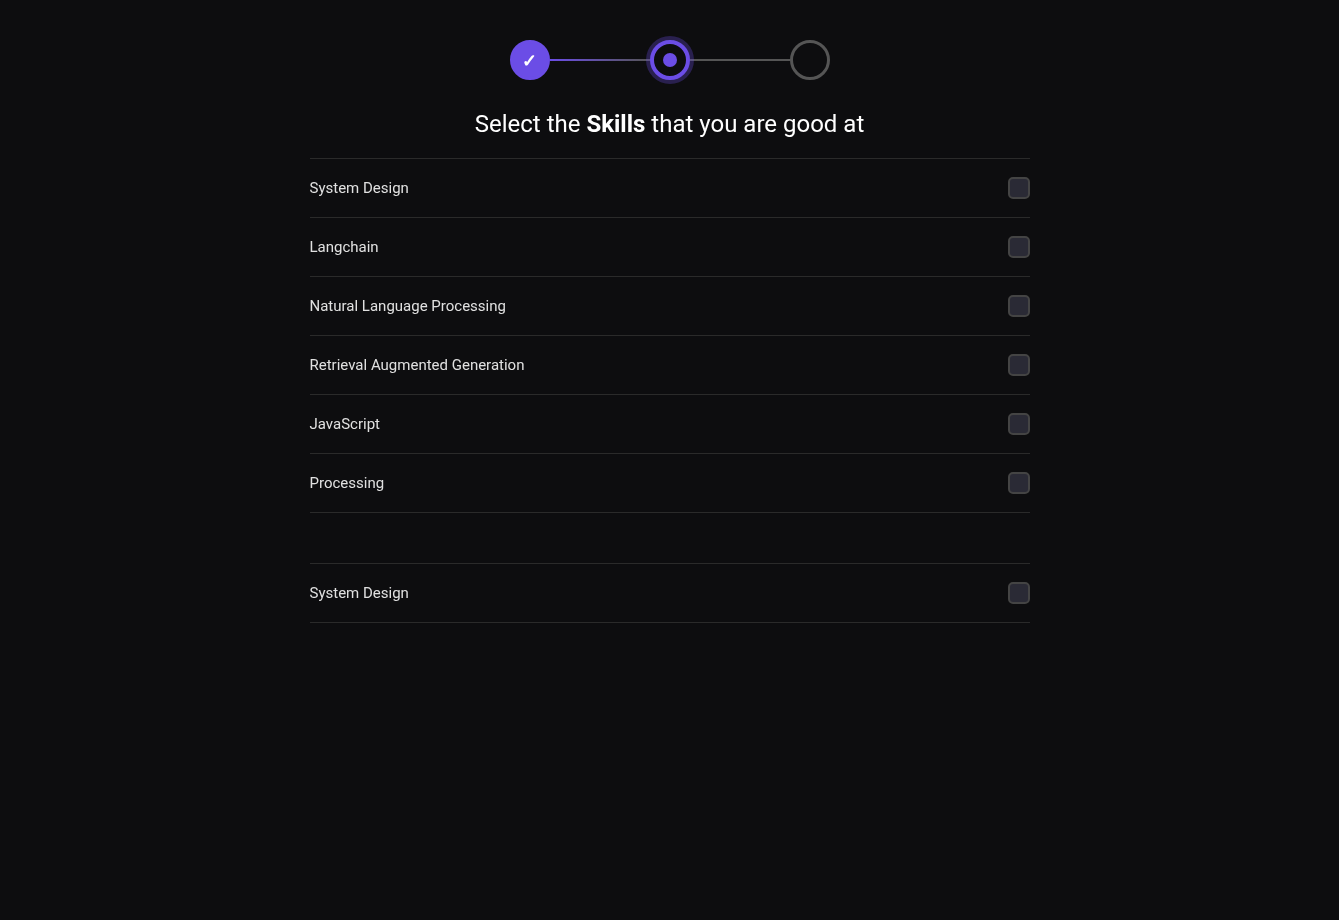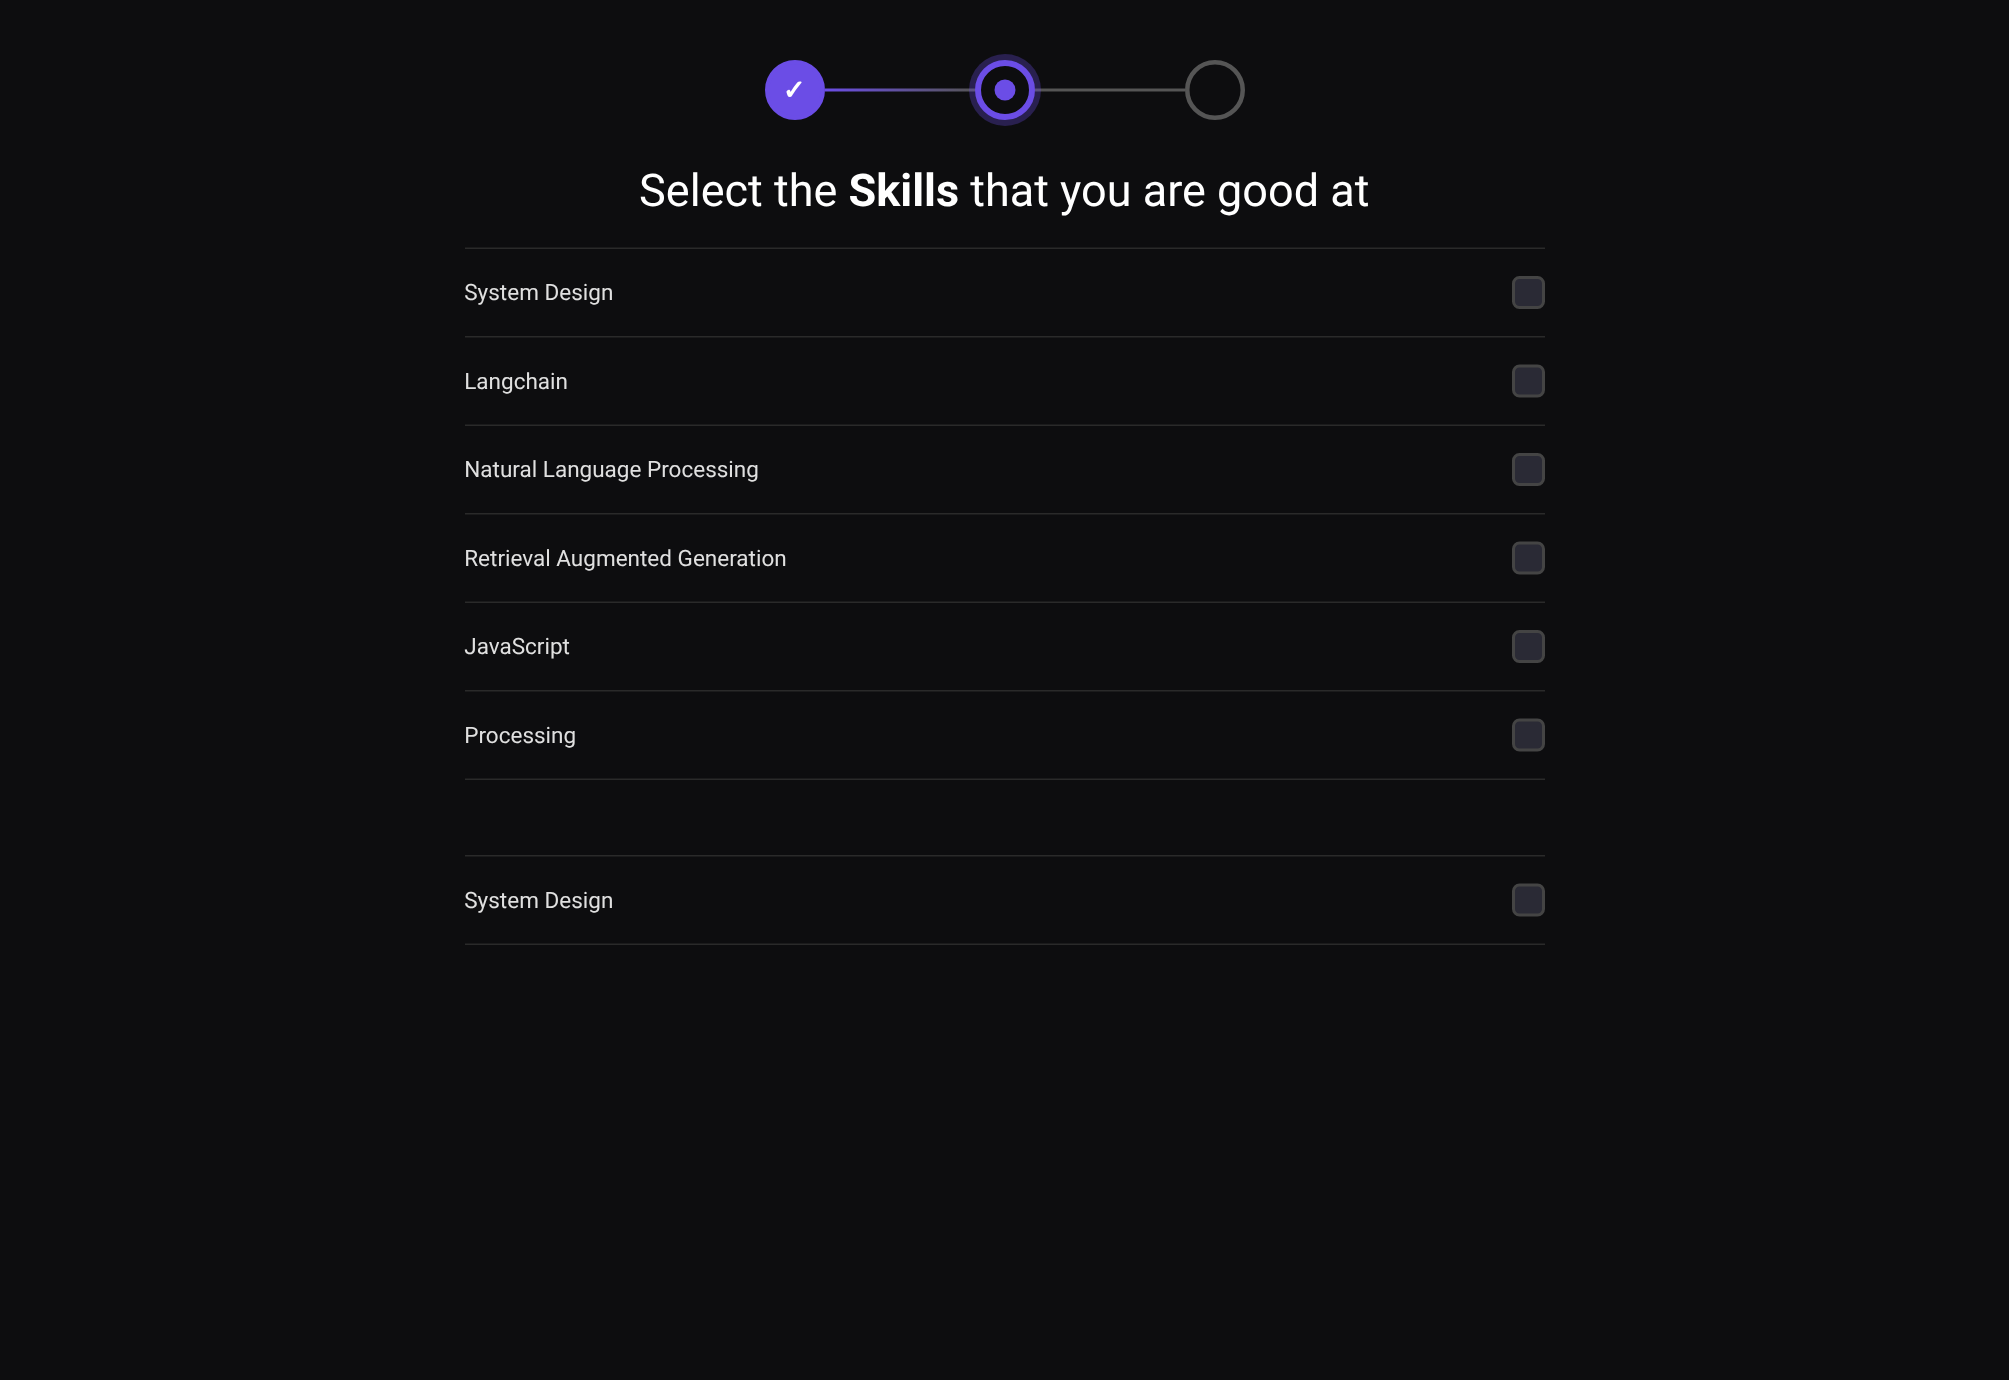--- a/index.html
+++ b/index.html
@@ -96,21 +96,21 @@
       padding: 12px 28px;
       font-size: 15px;
       font-weight: 600;
       cursor: pointer;
       margin-bottom: 40px;
       letter-spacing: 0.3px;
     }
 
     
     .section-title {
-      font-size: 30px;
+      font-size: 24px;
       font-weight: 400;
       color: #ffffff;
       margin-bottom: 20px;
       text-align: center;
       width: 100%;
     }
 
     .section-title strong {
       font-weight: 700;
     }

